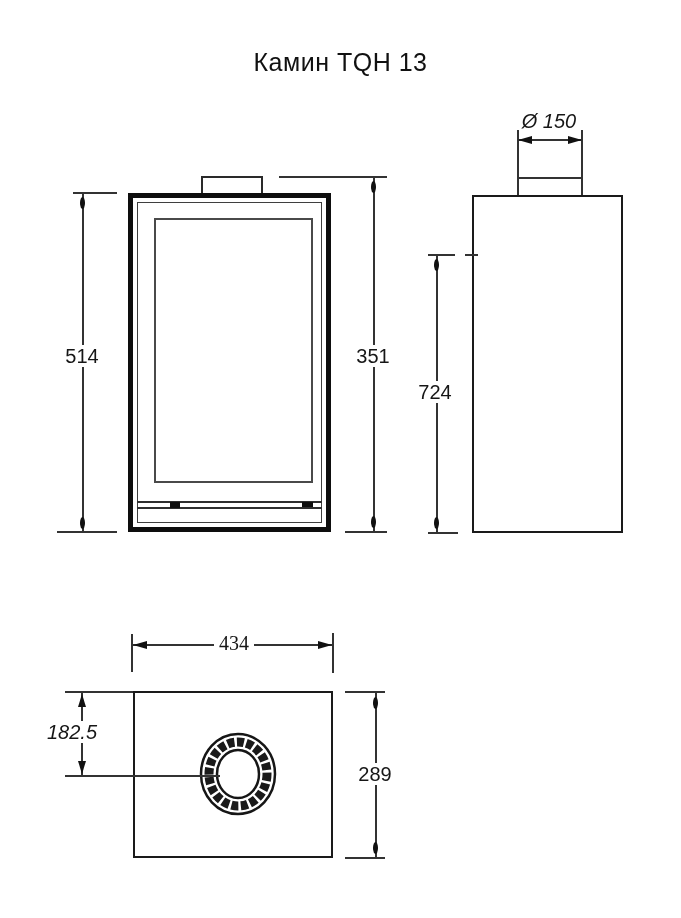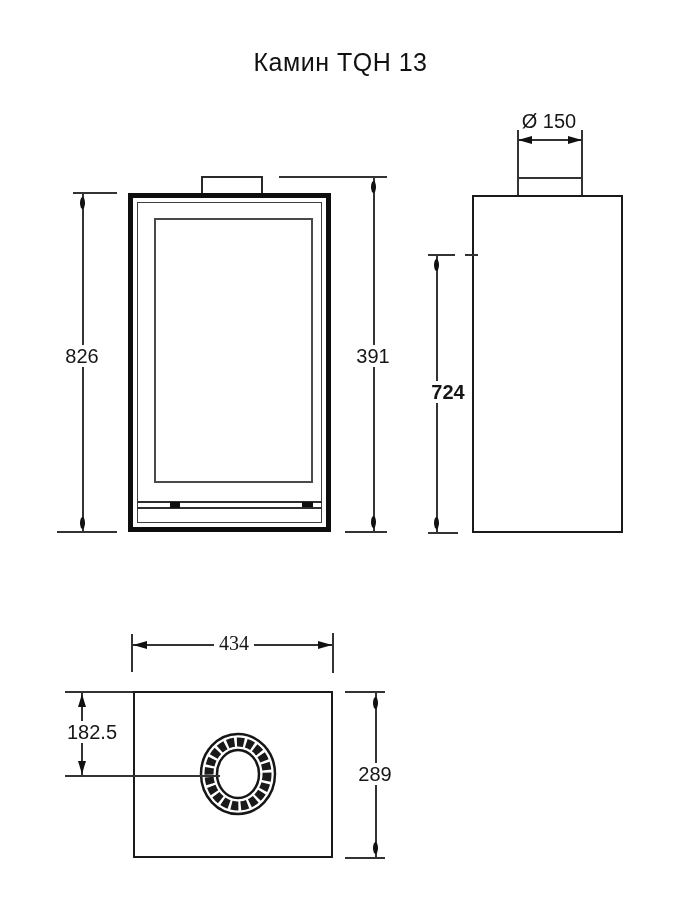--- a/index.html
+++ b/index.html
@@ -86,54 +86,54 @@
     <div class="abs" style="left:170px;top:502px;width:10px;height:6px;background:#0e0e0e;"></div>
     <div class="abs" style="left:302px;top:502px;width:11px;height:5px;background:#0e0e0e;"></div>
   </div>
 
   <div>
     <div class="hline thin" style="left:73px;top:192px;width:44px;"></div>
     <div class="hline thin" style="left:57px;top:531px;width:60px;"></div>
     <div class="vline thin" style="left:82px;top:193px;height:339px;"></div>
     <div class="dot-mark" style="left:80px;top:197px;"></div>
     <div class="dot-mark" style="left:80px;top:517px;"></div>
-    <div class="dim-label" style="left:82px;top:356px;">826</div>
+    <div class="dim-label" style="left:82px;top:356px;">514</div>
   </div>
 
   <div>
     <div class="hline thin" style="left:279px;top:176px;width:108px;"></div>
     <div class="hline thin" style="left:345px;top:531px;width:42px;"></div>
     <div class="vline thin" style="left:373px;top:177px;height:355px;"></div>
     <div class="dot-mark" style="left:371px;top:181px;"></div>
     <div class="dot-mark" style="left:371px;top:516px;"></div>
-    <div class="dim-label" style="left:373px;top:356px;">391</div>
+    <div class="dim-label" style="left:373px;top:356px;">351</div>
   </div>
 
   <div>
     <div class="side-rect"></div>
     <div class="vline thin" style="left:517px;top:130px;height:65px;"></div>
     <div class="vline thin" style="left:581px;top:130px;height:65px;"></div>
     <div class="hline thin" style="left:517px;top:177px;width:66px;"></div>
   </div>
 
   <div>
     <div class="hline thin" style="left:518px;top:139px;width:64px;"></div>
     <div class="arr-left" style="left:518px;top:136px;"></div>
     <div class="arr-right" style="left:568px;top:136px;"></div>
-    <div class="dim-label" style="left:549px;top:121px;background:transparent;">Ø 150</div>
+    <div class="dim-label" style="left:549px;top:121px;background:transparent;font-style:italic;">Ø 150</div>
   </div>
 
   <div>
     <div class="hline thin" style="left:428px;top:254px;width:27px;"></div>
     <div class="hline thin" style="left:465px;top:254px;width:13px;"></div>
     <div class="hline thin" style="left:428px;top:532px;width:30px;"></div>
     <div class="vline thin" style="left:436px;top:255px;height:278px;"></div>
     <div class="dot-mark" style="left:434px;top:259px;"></div>
     <div class="dot-mark" style="left:434px;top:517px;"></div>
-    <div class="dim-label" style="left:448px;top:392px;font-weight:bold;">724</div>
+    <div class="dim-label" style="left:435px;top:392px;">724</div>
   </div>
 
   <div>
     <div class="top-rect"></div>
     <svg class="abs" style="left:197px;top:731px;" width="82" height="87" viewBox="0 0 82 87">
       <ellipse cx="41" cy="43" rx="37" ry="40" fill="none" stroke="#161616" stroke-width="2.5"></ellipse>
       <ellipse cx="41" cy="43" rx="29" ry="32" fill="none" stroke="#1a1a1a" stroke-width="9" stroke-dasharray="7 2.5"></ellipse>
       <ellipse cx="41" cy="43" rx="21" ry="24" fill="none" stroke="#161616" stroke-width="2.5"></ellipse>
     </svg>
     <div class="hline thin" style="left:65px;top:775px;width:155px;"></div>
@@ -146,21 +146,21 @@
     <div class="arr-left" style="left:133px;top:641px;"></div>
     <div class="arr-right" style="left:318px;top:641px;"></div>
     <div class="dim-label" style="left:234px;top:643px;font-family:Liberation Serif, serif;">434</div>
   </div>
 
   <div>
     <div class="hline thin" style="left:65px;top:691px;width:68px;"></div>
     <div class="vline thin" style="left:81px;top:692px;height:85px;"></div>
     <div class="arr-up" style="left:78px;top:694px;"></div>
     <div class="arr-down" style="left:78px;top:761px;"></div>
-    <div class="dim-label" style="left:92px;top:732px;">182.5</div>
+    <div class="dim-label" style="left:72px;top:732px;font-style:italic;">182.5</div>
   </div>
 
   <div>
     <div class="hline thin" style="left:345px;top:691px;width:40px;"></div>
     <div class="hline thin" style="left:345px;top:857px;width:40px;"></div>
     <div class="vline thin" style="left:375px;top:692px;height:166px;"></div>
     <div class="dot-mark" style="left:373px;top:697px;"></div>
     <div class="dot-mark" style="left:373px;top:842px;"></div>
     <div class="dim-label" style="left:375px;top:774px;">289</div>
   </div>

